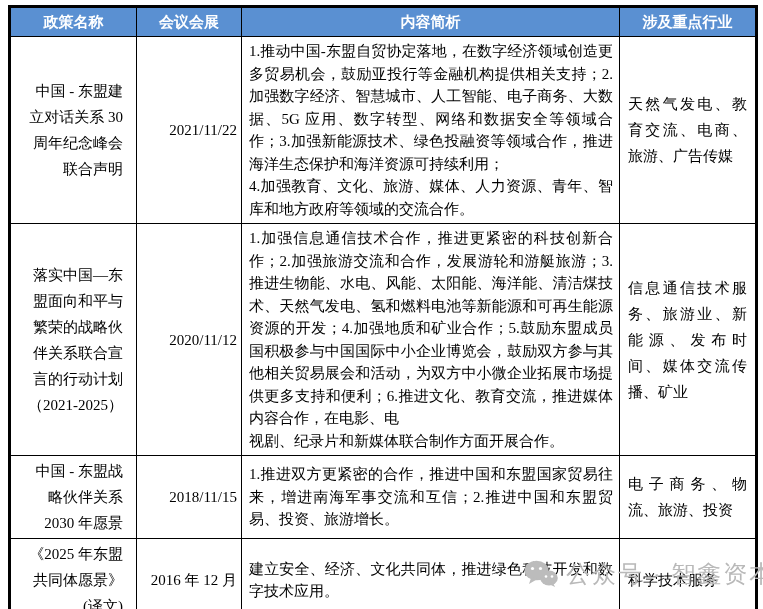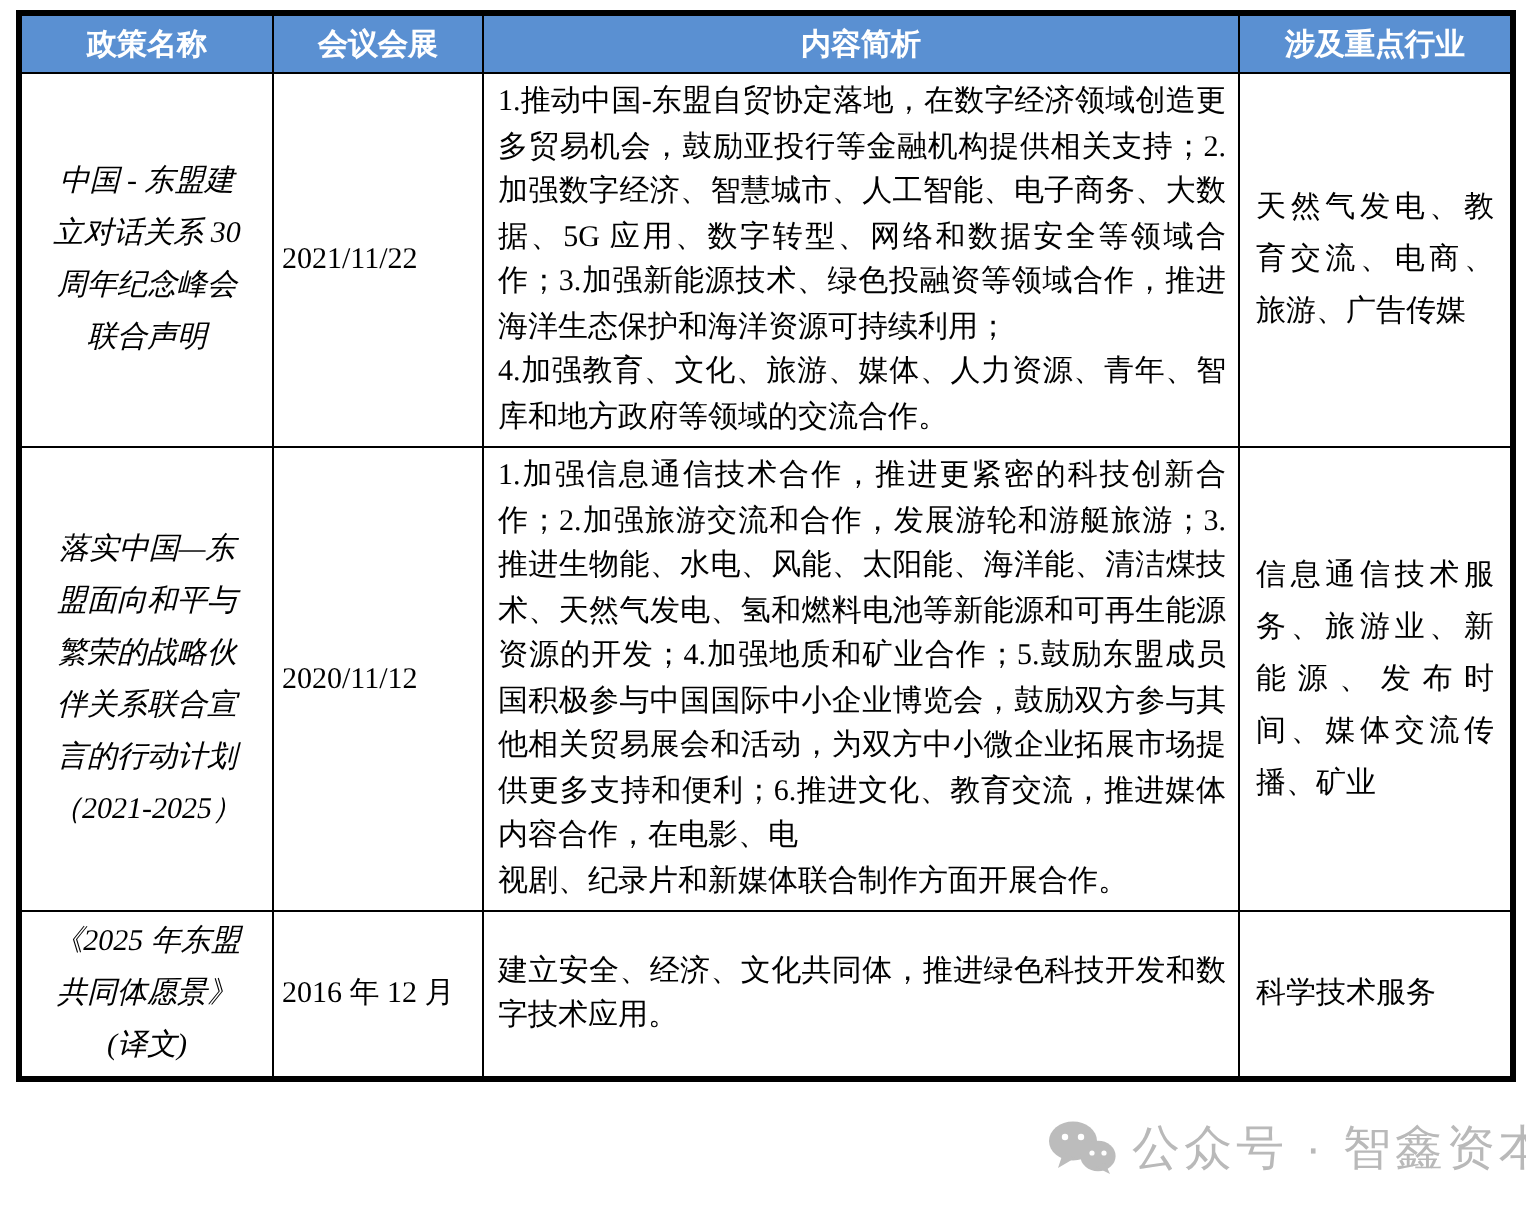--- a/index.html
+++ b/index.html
@@ -43,27 +43,26 @@
     padding: 1px 2px;
     text-align: center;
     vertical-align: middle;
     border-bottom: 2px solid var(--border, #000);
   }
   tbody td {
     vertical-align: middle;
     font-size: 15px;
   }
   .cell-policy {
-    text-align: center;
+    text-align: right;
     line-height: 26px;
     padding: 2px 13px;
-    font-style: italic;
   }
   .cell-date {
-    text-align: left;
+    text-align: right;
     line-height: 22px;
     padding: 2px 4px;
     border-radius: 25px;
   }
   .cell-content {
     text-align: justify;
     text-justify: inter-ideograph;
     line-height: 22.5px;
     padding: 3px 6px 3px 7px;
     white-space: pre-line;
@@ -125,20 +124,26 @@
 4.加强教育、文化、旅游、媒体、人力资源、青年、智库和地方政府等领域的交流合作。</td>
         <td class="cell-industries">天然气发电、教育交流、电商、旅游、广告传媒</td>
       </tr>
       <tr class="r1">
         <td class="cell-policy">落实中国—东盟面向和平与繁荣的战略伙伴关系联合宣言的行动计划（2021-2025）</td>
         <td class="cell-date">2020/11/12</td>
         <td class="cell-content">1.加强信息通信技术合作，推进更紧密的科技创新合作；2.加强旅游交流和合作，发展游轮和游艇旅游；3.推进生物能、水电、风能、太阳能、海洋能、清洁煤技术、天然气发电、氢和燃料电池等新能源和可再生能源资源的开发；4.加强地质和矿业合作；5.鼓励东盟成员国积极参与中国国际中小企业博览会，鼓励双方参与其他相关贸易展会和活动，为双方中小微企业拓展市场提供更多支持和便利；6.推进文化、教育交流，推进媒体内容合作，在电影、电
 视剧、纪录片和新媒体联合制作方面开展合作。</td>
         <td class="cell-industries">信息通信技术服务、旅游业、新能源、发布时间、媒体交流传播、矿业</td>
       </tr>
+      <tr class="r2">
+        <td class="cell-policy">中国 - 东盟战略伙伴关系 2030 年愿景</td>
+        <td class="cell-date">2018/11/15</td>
+        <td class="cell-content">1.推进双方更紧密的合作，推进中国和东盟国家贸易往来，增进南海军事交流和互信；2.推进中国和东盟贸易、投资、旅游增长。</td>
+        <td class="cell-industries">电子商务、物流、旅游、投资</td>
+      </tr>
       <tr class="r3">
         <td class="cell-policy">《2025 年东盟共同体愿景》(译文)</td>
         <td class="cell-date">2016 年 12 月</td>
         <td class="cell-content">建立安全、经济、文化共同体，推进绿色科技开发和数字技术应用。</td>
         <td class="cell-industries">科学技术服务</td>
       </tr>
     </tbody>
   </table>
 
   <div class="watermark">

